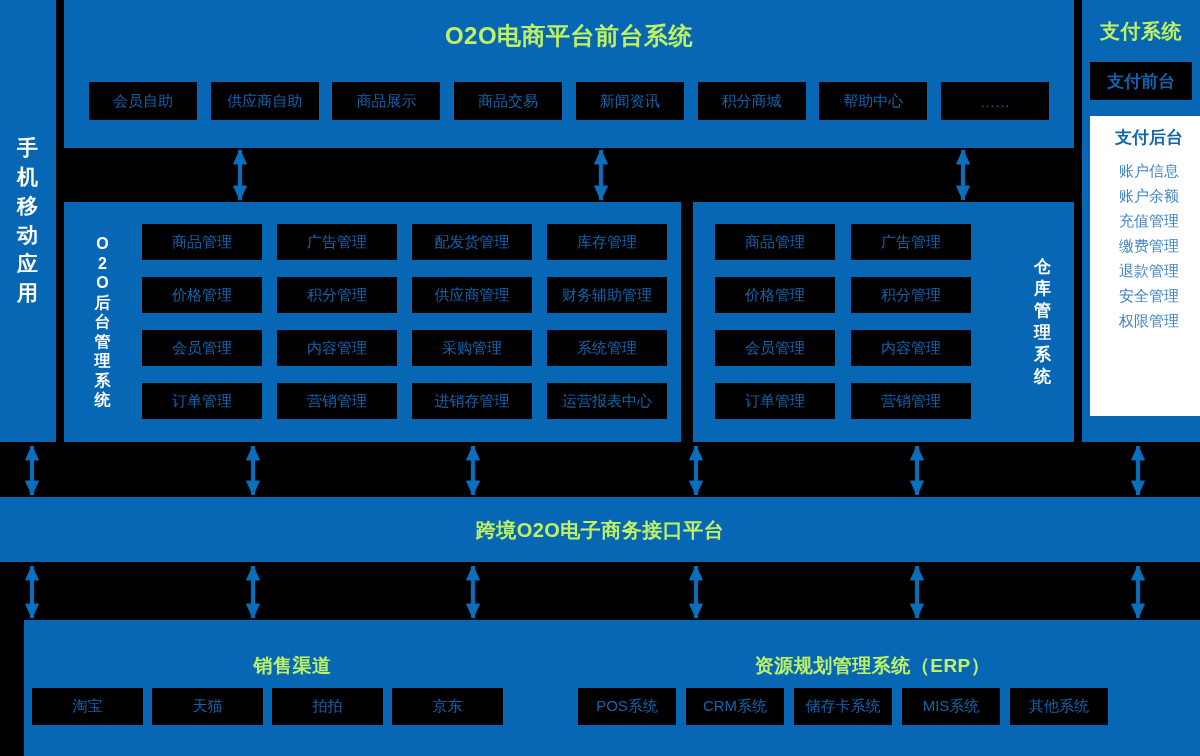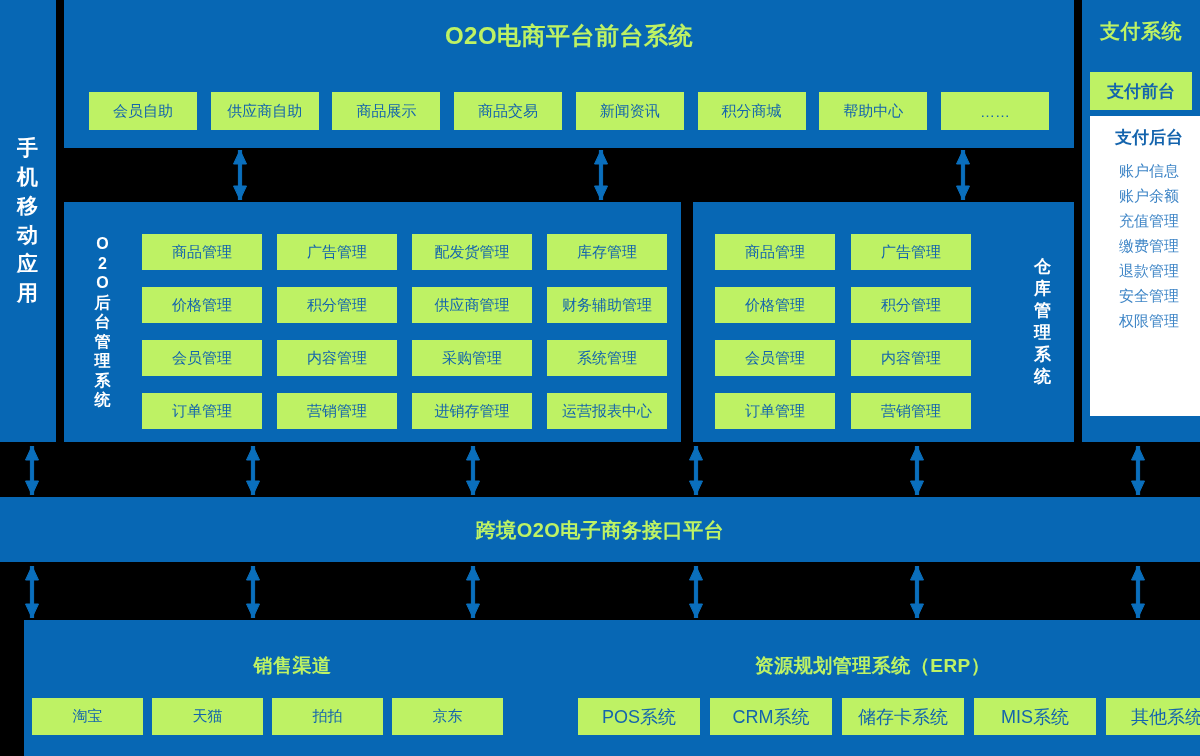--- a/index.html
+++ b/index.html
@@ -8,23 +8,23 @@
     width:1200px;height:756px;overflow:hidden;position:relative;
   }
   .stage{position:relative;width:1200px;height:756px;background:#000;}
 
   .panel{position:absolute;background:#0767b4;box-sizing:border-box;}
   .panel-title{
     color:#bef264;font-weight:bold;text-align:center;
     letter-spacing:.5px;
   }
   .chip{
-    background:#bef264;color:#1464ad;display:flex;align-items:center;
+    background:#000000;color:#1464ad;display:flex;align-items:center;
     justify-content:center;box-sizing:border-box;text-align:center;
-    font-size:15px;white-space:nowrap;margin-top:10px;
+    font-size:15px;white-space:nowrap;
   }
   .vlabel{
     color:#ffffff;font-weight:bold;font-size:17px;line-height:1.28;
     text-align:center;display:flex;flex-direction:column;
     align-items:center;justify-content:center;
     letter-spacing:1px;
   }
   .vlabel span{display:block;}
 
   
@@ -62,21 +62,21 @@
 
   
   #channel-panel{left:0;top:620px;width:537px;height:136px;margin-left:24px;}
   #channel-panel .panel-title{position:absolute;left:0;right:0;top:33px;font-size:19px;}
   #channel-chips{position:absolute;left:32px;top:688px;display:flex;gap:9px;align-items:flex-end;}
   #channel-chips .chip{width:111px;height:37px;font-size:15px;}
 
   #erp-panel{left:545px;top:620px;width:655px;height:136px;}
   #erp-panel .panel-title{position:absolute;left:0;right:0;top:33px;font-size:19px;}
   #erp-chips{position:absolute;left:578px;top:688px;display:flex;gap:10px;}
-  #erp-chips .chip{width:122px;height:37px;font-size:18px;}
+  #erp-chips .chip{width:98px;height:37px;font-size:15px;}
 
   
   .arrow{position:absolute;}
 </style>
 </head>
 <body>
 
 <div class="stage">
 
   <div class="panel" id="mobile-rail">

